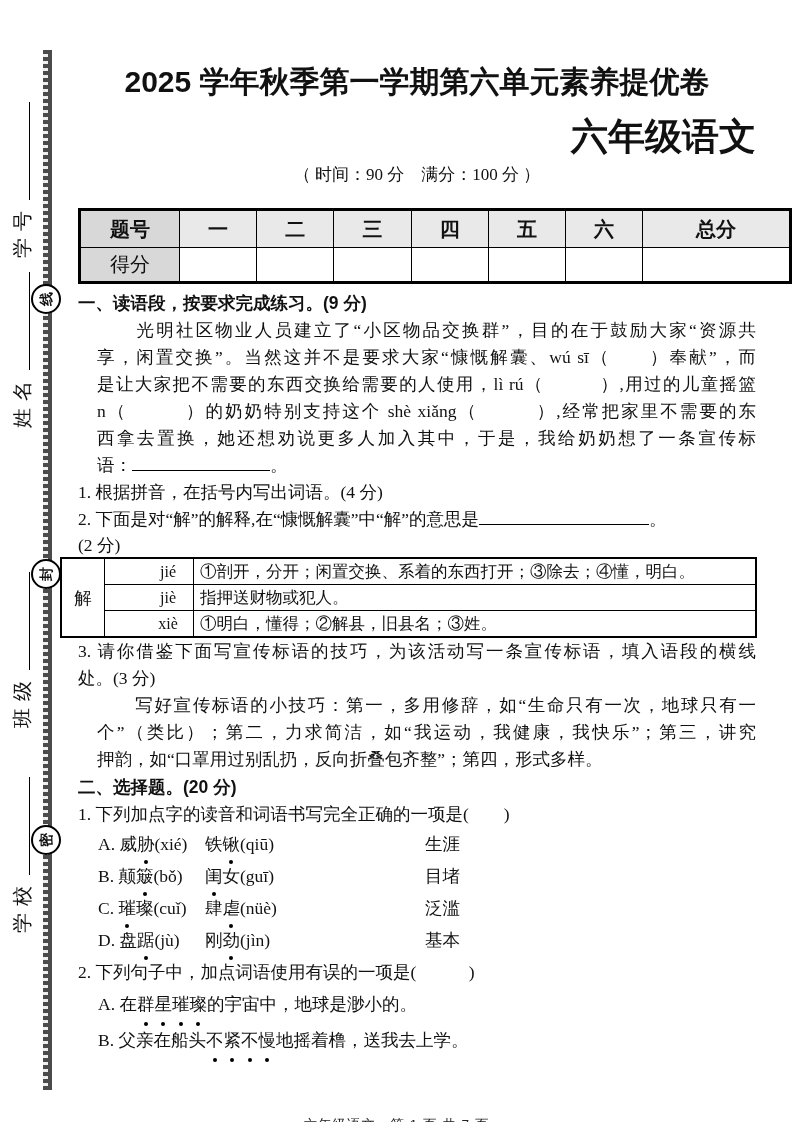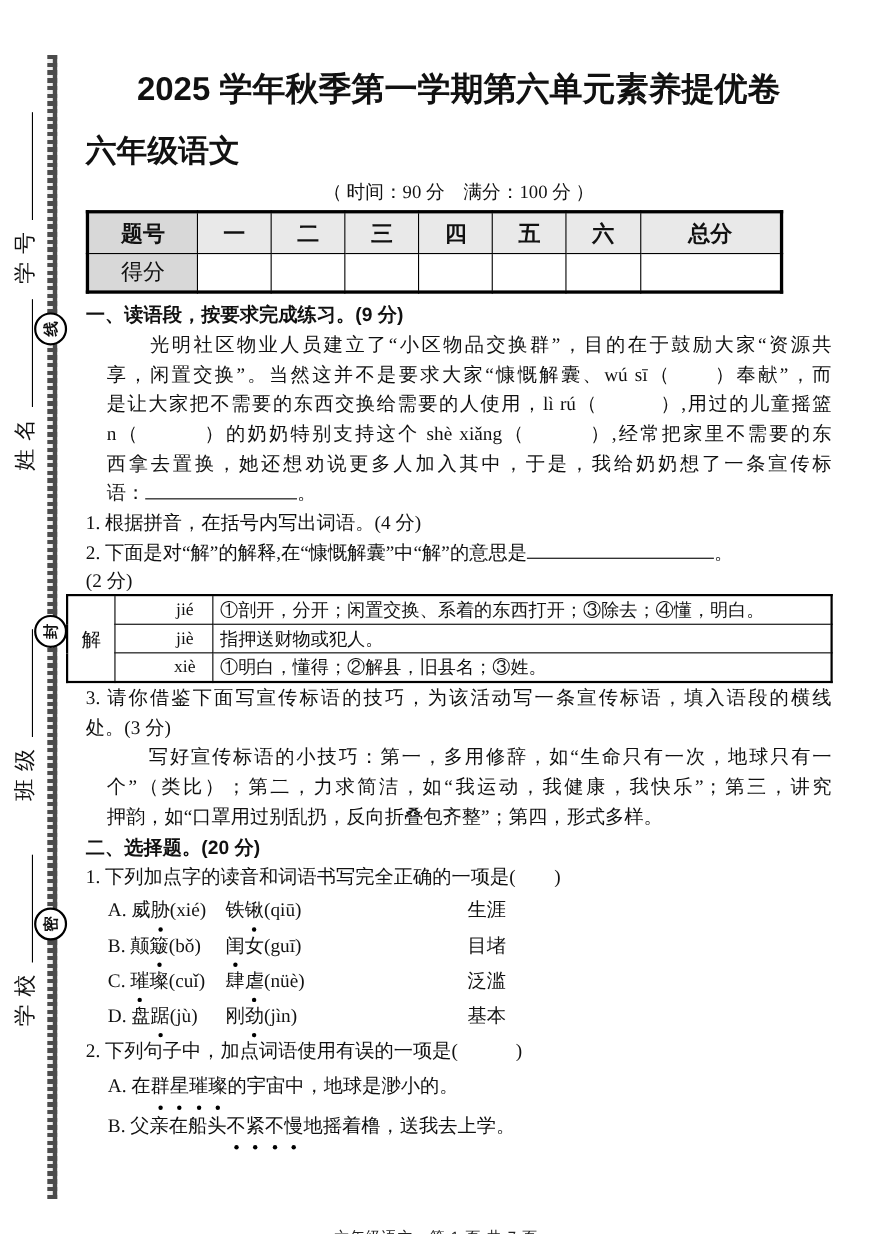--- a/index.html
+++ b/index.html
@@ -16,24 +16,24 @@
   .seal1{top:284px;} .seal2{top:559px;} .seal3{top:825px;}
   .mgroup{position:absolute;left:-68px;width:180px;height:26px;transform:rotate(-90deg);
     display:flex;align-items:center;justify-content:center;}
   .mg1{top:167px;} .mg2{top:337px;} .mg3{top:637px;} .mg4{top:842px;}
   .mlabel{font-size:20px;letter-spacing:7px;white-space:nowrap;}
   .mline{display:inline-block;width:98px;border-bottom:1.6px solid #000;height:14px;margin-left:4px;}
   
   .content{position:absolute;left:78px;top:4px;width:678px;}
   .title{margin-top:58px;text-align:center;font-family:"Liberation Sans","DejaVu Sans",sans-serif;
     font-weight:700;font-size:30px;line-height:40px;}
-  .subtitle{margin-top:14px;text-align:left;font-family:"Liberation Sans","DejaVu Sans",sans-serif;
-    font-weight:700;font-size:28px;line-height:42px;}
+  .subtitle{margin-top:14px;text-align:right;font-family:"Liberation Sans","DejaVu Sans",sans-serif;
+    font-weight:700;font-size:37px;line-height:42px;}
   .info{margin-top:5px;text-align:center;font-size:17px;line-height:24px;}
-  table.score{margin-top:4px;border-collapse:collapse;width:634px;border:3px solid #000;
+  table.score{margin-top:21px;border-collapse:collapse;width:714px;border:3px solid #000;
     font-family:"Liberation Sans","DejaVu Sans",sans-serif;}
   table.score td{border:1.5px solid #000;text-align:center;font-size:20px;font-weight:700;}
   table.score tr.r1 td{height:34px;background:#e9e9e9;}
   table.score tr.r2 td{height:31px;background:#fff;font-weight:400;}
   table.score td.lab{background:#d8d8d8 !important;width:96px;font-weight:700;}
   .h1row{margin-top:5px;font-family:"Liberation Sans","DejaVu Sans",sans-serif;
     font-weight:700;font-size:17.5px;line-height:28px;}
   .tl{font-size:17.5px;line-height:27px;margin-left:19px;}
   .jl{text-align:justify;text-align-last:justify;}
   .qline{font-size:17.5px;line-height:27px;}

